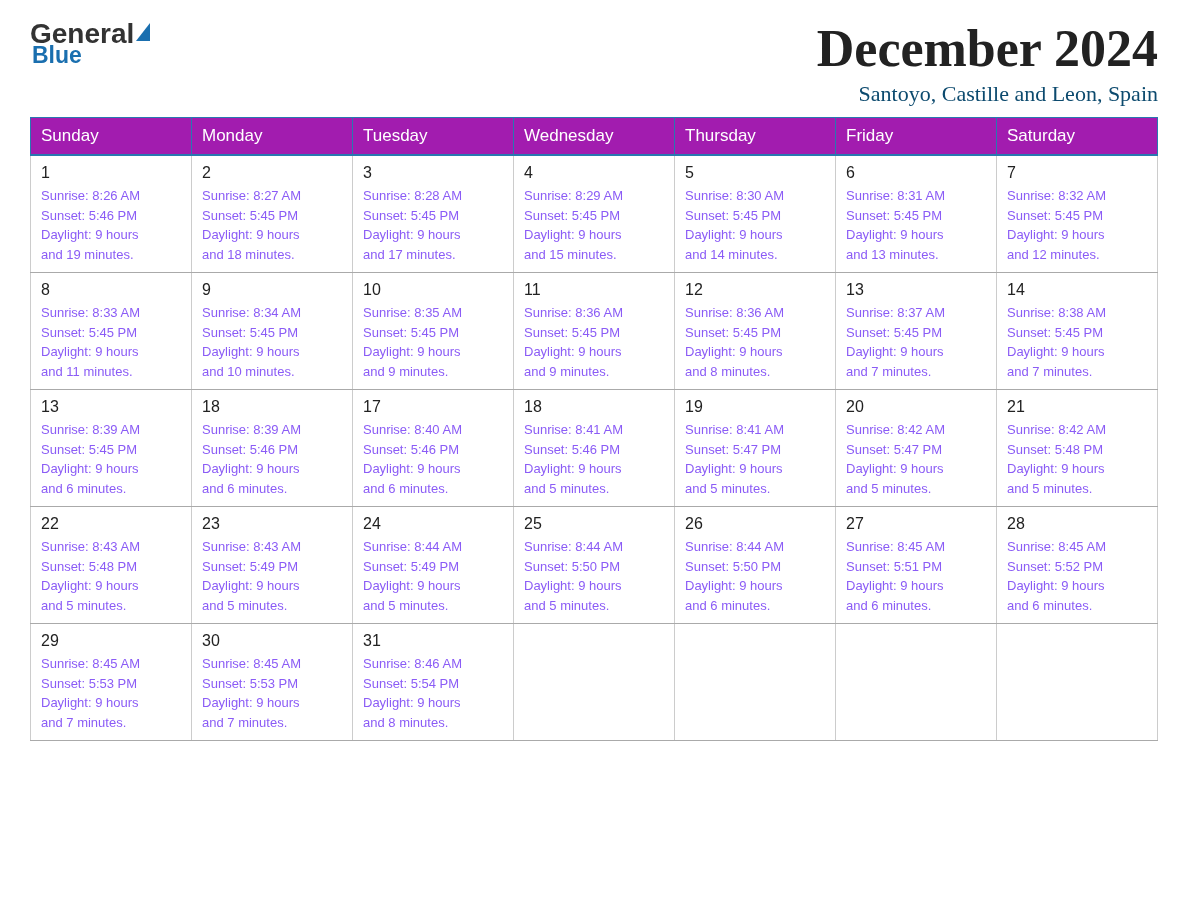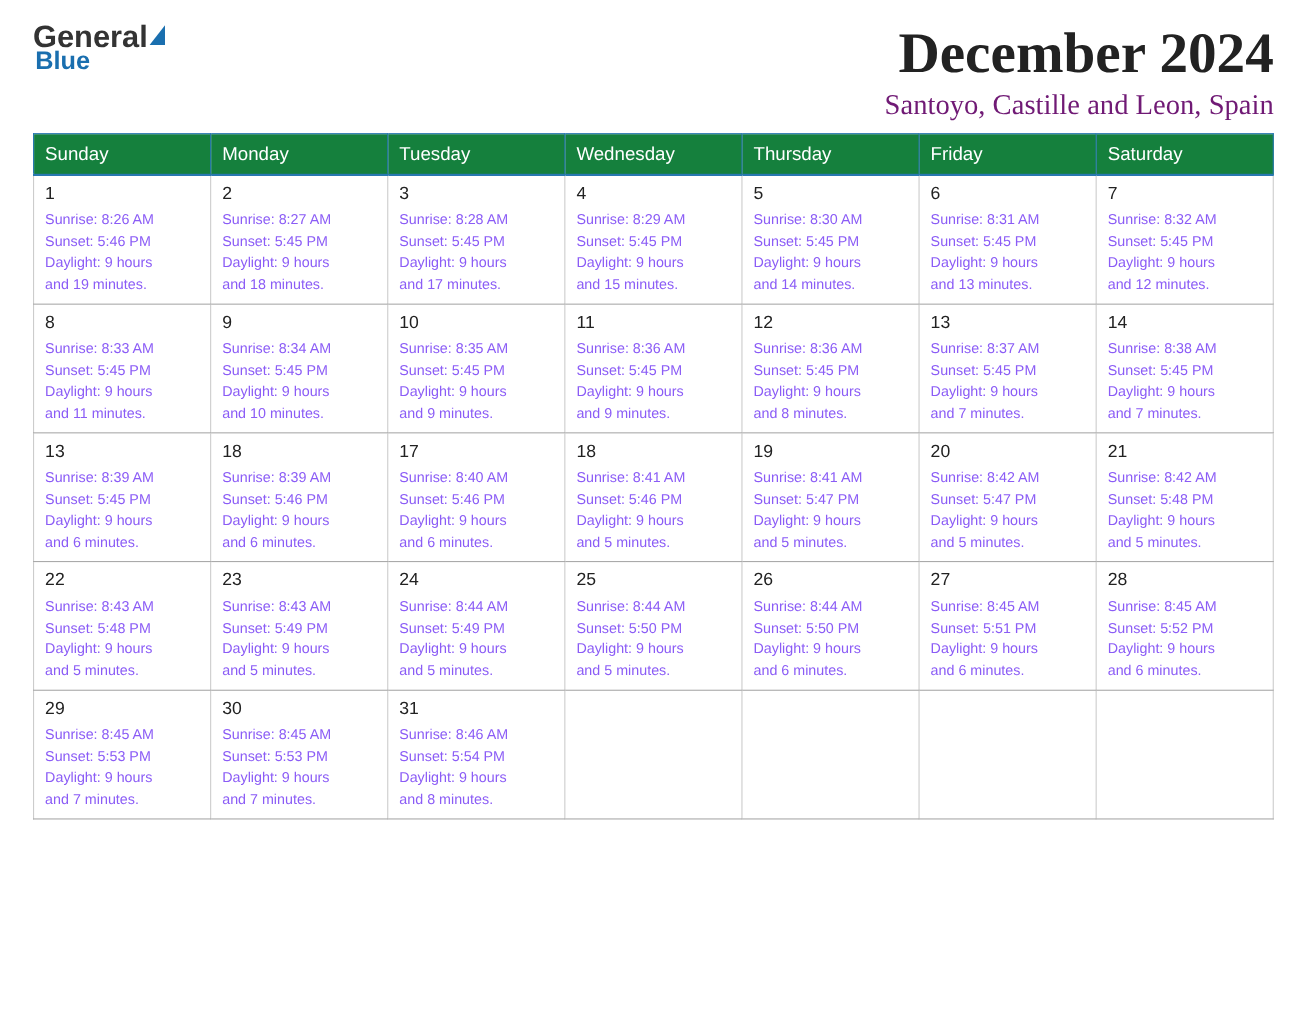--- a/index.html
+++ b/index.html
@@ -44,31 +44,31 @@
       text-align: right;
       font-family: Liberation Serif, serif;
     }
     .month-title {
       font-size: 52px;
       font-weight: bold;
       color: #222;
       line-height: 1.1;
     }
     .location-title {
-      font-size: 26px;
-      color: #701a75;
+      font-size: 22px;
+      color: #0c4a6e;
       margin-top: 4px;
     }
     .calendar {
       width: 100%;
       border-collapse: collapse;
       margin-top: 10px;
     }
     .calendar thead th {
-      background-color: #15803d;
+      background-color: #a21caf;
       color: #fff;
       padding: 8px 10px;
       text-align: left;
       font-size: 17px;
       font-weight: normal;
       border: 1px solid #2878b0;
     }
     .calendar tbody td {
       vertical-align: top;
       padding: 8px 10px;

